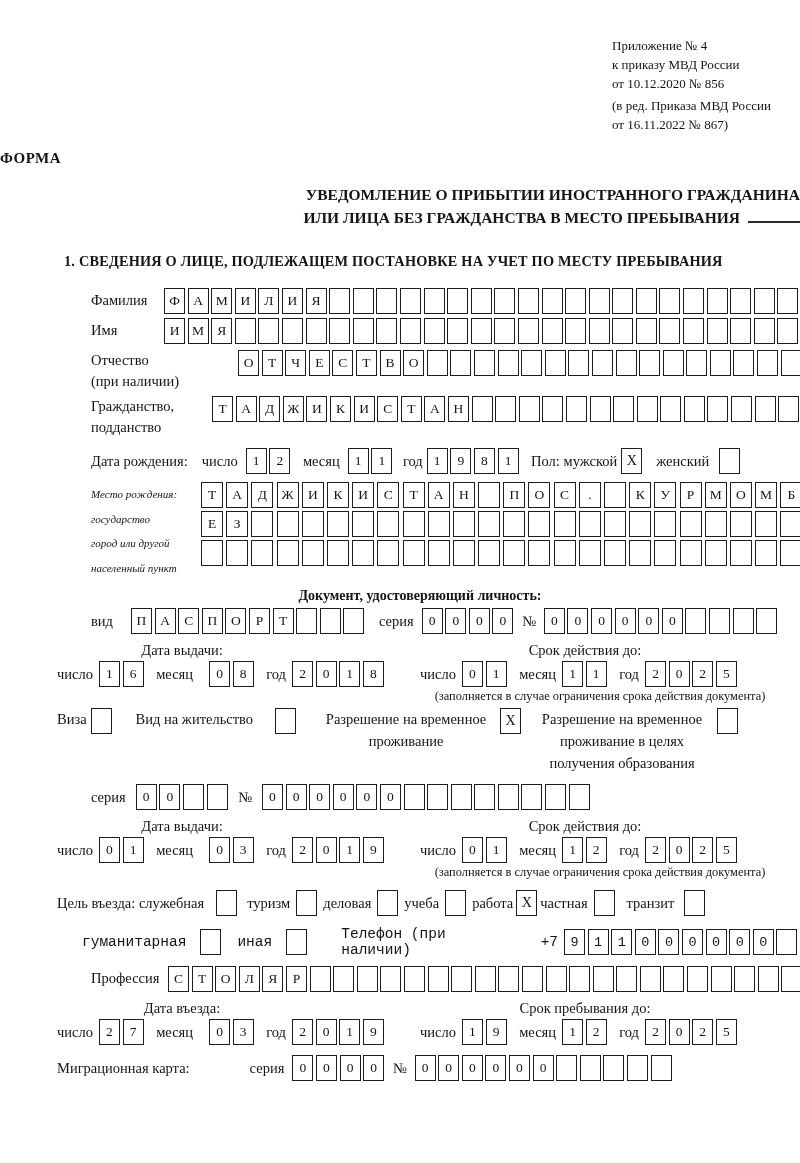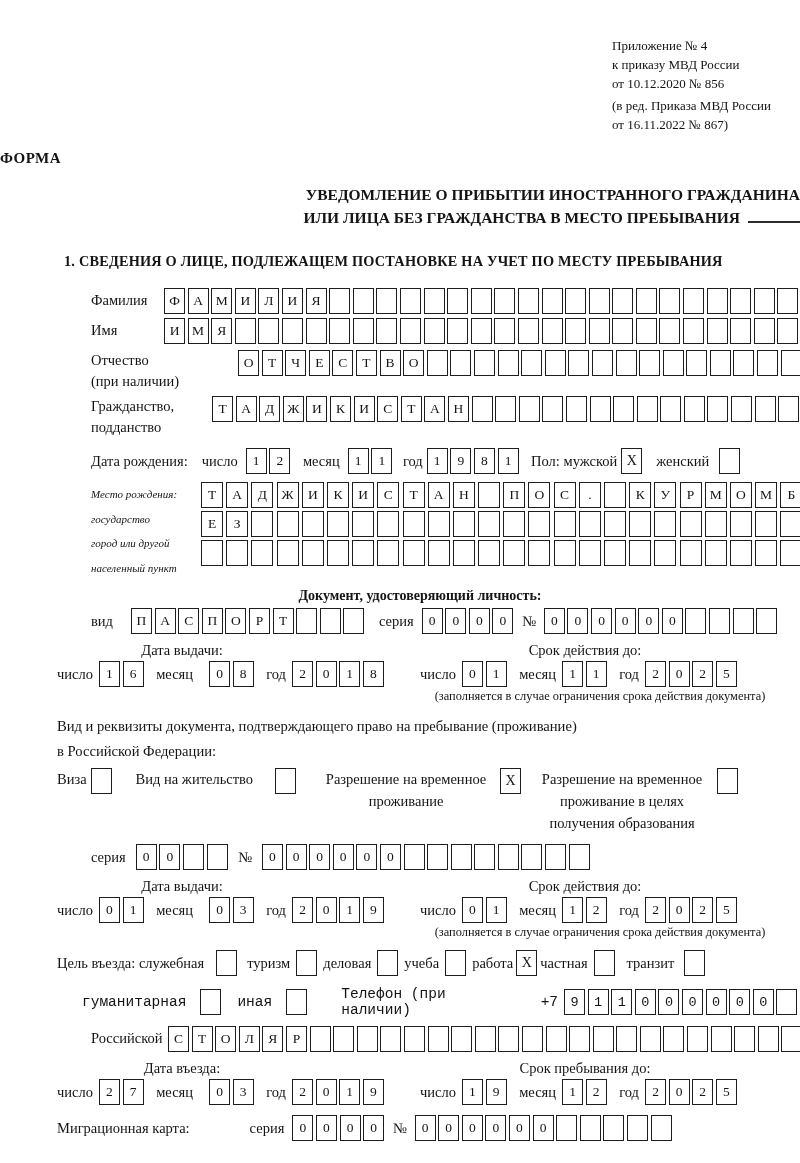--- a/index.html
+++ b/index.html
@@ -394,24 +394,20 @@
             <span class="cell">2</span>
             <span class="cell">0</span>
             <span class="cell">2</span>
             <span class="cell">5</span>
           </span>
       </div>
       <div class="dnote">(заполняется в случае ограничения срока действия документа)</div>
     </div>
   </div>
 
-  <div class="ptext">
-    <div>Вид и реквизиты документа, подтверждающего право на пребывание (проживание)</div>
-    <div>в Российской Федерации:</div>
-  </div>
 
   <div class="vrow">
     <span style="padding-top:3px;">Виза</span>
     <span class="cb" style="margin-left:4px;"></span>
     <span style="padding:3px 0 0 24px;">Вид на жительство</span>
     <span class="cb" style="margin-left:22px;"></span>
     <div class="cblock" style="margin-left:24px;width:172px;">
       <div>Разрешение на временное</div>
       <div>проживание</div>
     </div>
@@ -531,21 +527,21 @@
         <span class="cell">0</span>
         <span class="cell">0</span>
         <span class="cell">0</span>
         <span class="cell">0</span>
         <span class="cell">0</span>
         <span class="cell"></span>
       </span>
   </div>
 
   <div class="row mt8">
-    <span class="lbl w73" style="width:77px;">Российской</span>
+    <span class="lbl w73" style="width:77px;">Профессия</span>
     <span class="cells">
         <span class="cell">С</span>
         <span class="cell">Т</span>
         <span class="cell">О</span>
         <span class="cell">Л</span>
         <span class="cell">Я</span>
         <span class="cell">Р</span>
         <span class="cell"></span>
         <span class="cell"></span>
         <span class="cell"></span>

